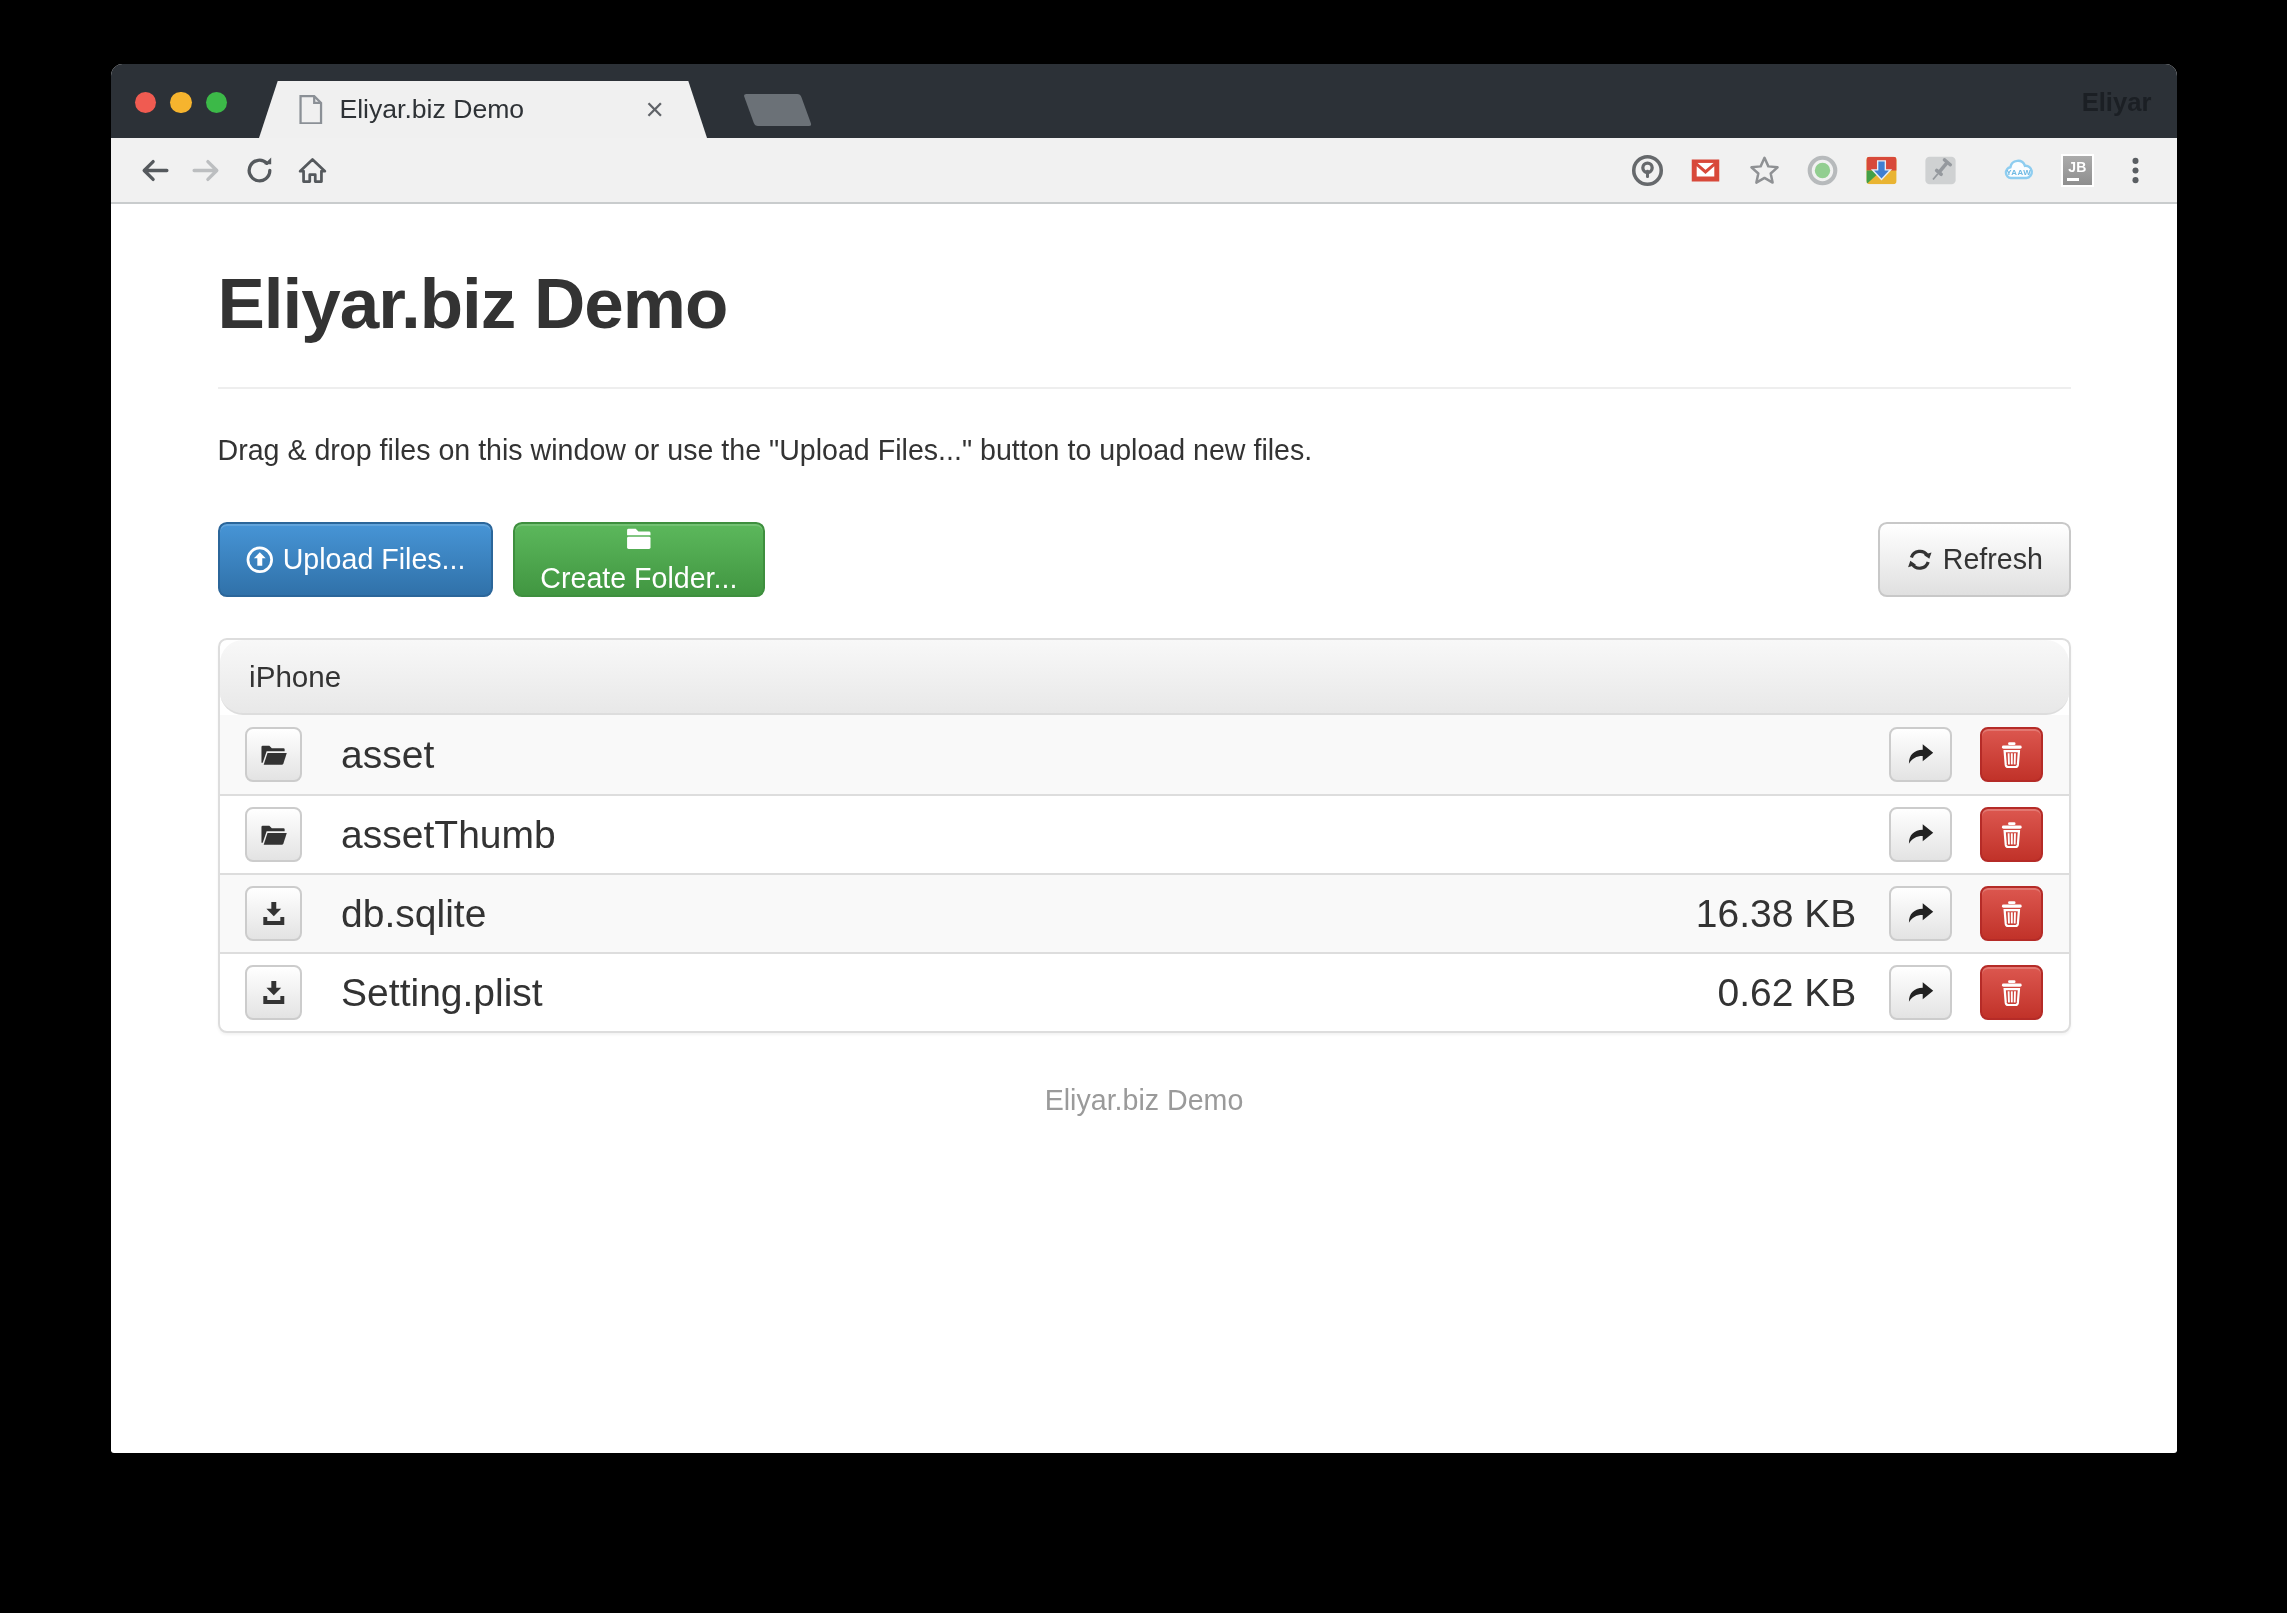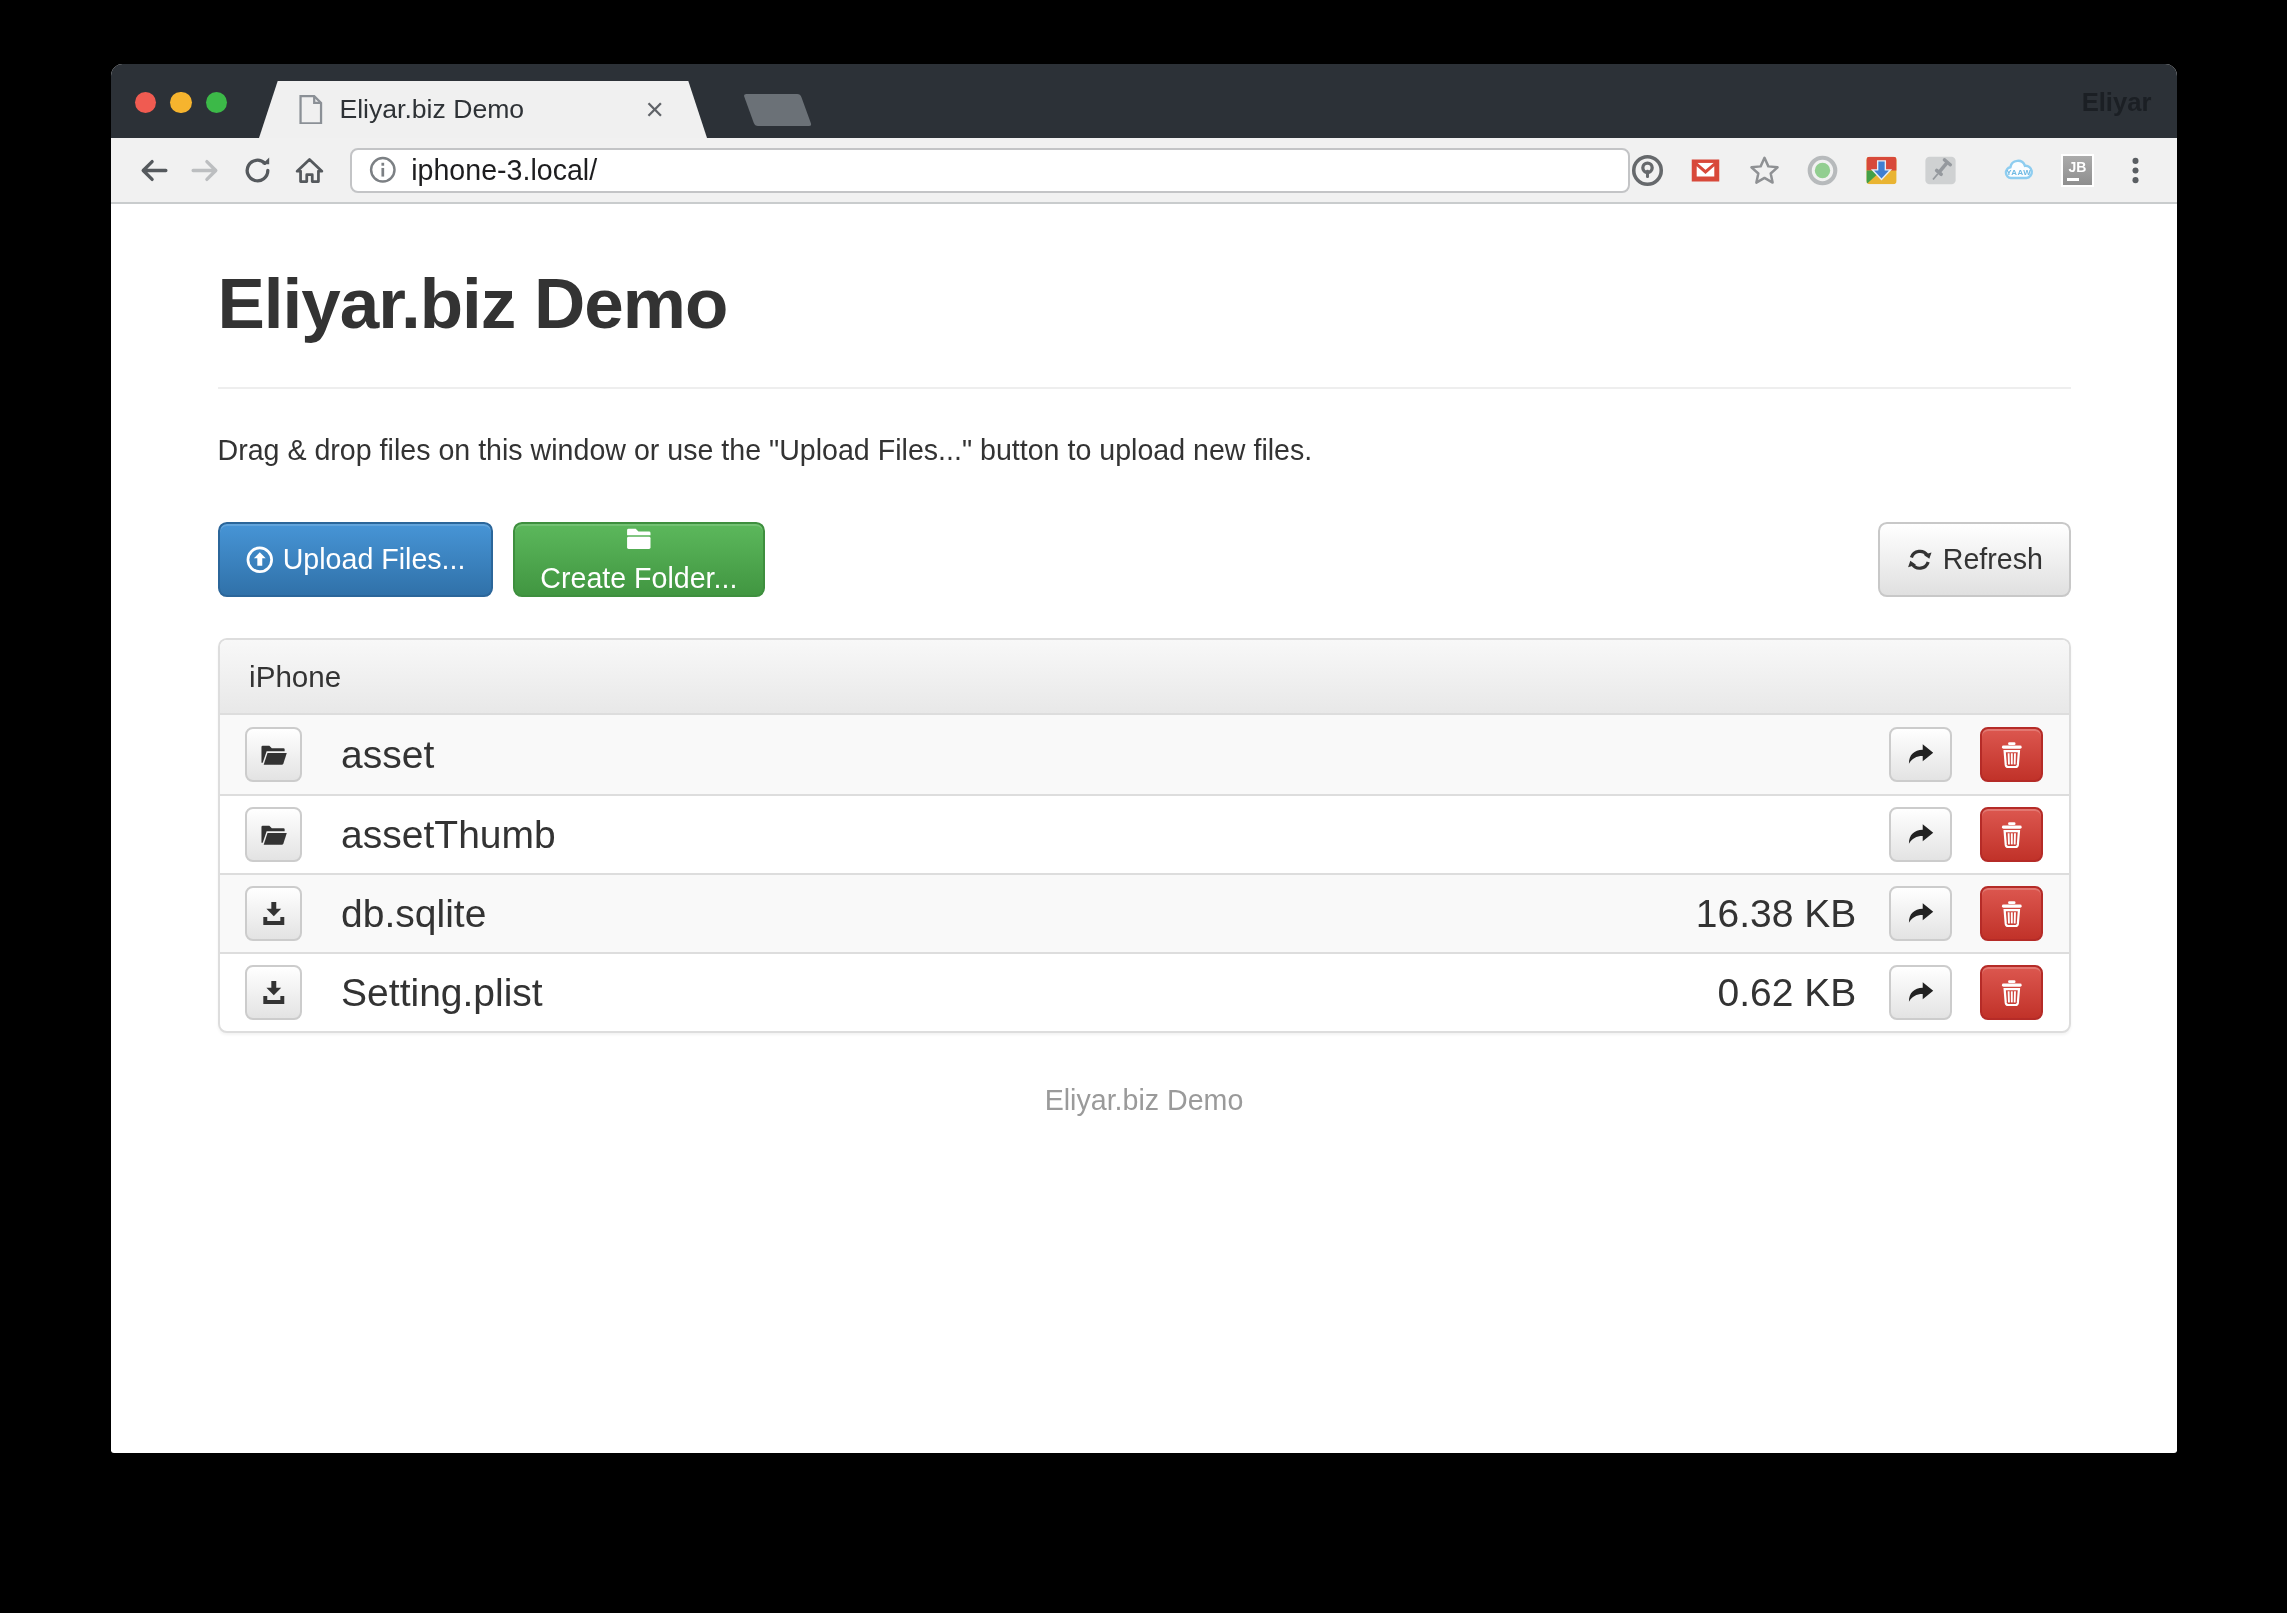--- a/index.html
+++ b/index.html
@@ -62,21 +62,21 @@
   .btn-success { background:linear-gradient(#5cb85c,#419641); border-color:#3e8f3e; color:#fff;
                  box-shadow:inset 0 2px 0 rgba(255,255,255,.15);flex-direction:column; }
   .btn-default { background:linear-gradient(#ffffff,#e0e0e0); border-color:#c8c8c8; color:#333;text-align:center; }
   .btn-refresh { margin-left:auto; }
   .btn-gap { margin-left:19.7px; }
 
   
   .panel { margin-top:41px; border:2px solid #ddd; border-radius:8.9px; background:#fff;
            box-shadow:0 2px 3px rgba(0,0,0,.05); overflow:hidden; }
   .panel-heading { height:75px; background:linear-gradient(#f8f8f8,#e8e8e8); border-bottom:2px solid #ddd;
-                   display:flex; align-items:center; padding:0 29.6px; font-size:29.6px; color:#333; }
+                   display:flex; align-items:center; padding:0 29.6px; font-size:29.6px; color:#333;border-radius:23px; }
   .row-item { height:79px; display:flex; align-items:center; padding:0 25.6px; font-size:39px; color:#333; }
   .row-item + .row-item { border-top:2px solid #ddd; }
   .row-item.striped { background:#f9f9f9; }
   .mini-btn { width:57px; height:55px; border:2px solid #ccc; border-radius:7.9px;
               background:linear-gradient(#fff,#e3e3e3); display:flex; align-items:center;
               justify-content:center; color:#333; cursor:pointer; }
   .mini-btn svg { width:29.6px; height:29.6px; }
   .fname { margin-left:39px; }
   .fsize { margin-left:auto; margin-right:33px; }
   .actions { display:flex; align-items:center; gap:27.6px; }
@@ -132,28 +132,20 @@
         <path d="M19.5 12 a7.5 7.5 0 1 1 -2.2 -5.3" fill="none" stroke="#55595d" stroke-width="2.4" stroke-linecap="round"></path>
         <path d="M20.5 2.5 v5 h-5 z" fill="#55595d"></path>
       </svg>
     </div>
     <div class="nav-btn">
       <svg viewBox="0 0 24 24">
         <path d="M12 4 L3 12.5 H5.5 V20 H10 v-5 h4 v5 H18.5 V12.5 H21 z" fill="none" stroke="#55595d" stroke-width="2" stroke-linejoin="round"></path>
       </svg>
     </div>
 
-    <div class="omnibox">
-      <svg viewBox="0 0 24 24">
-        <circle cx="12" cy="12" r="9.5" fill="none" stroke="#7c8084" stroke-width="2"></circle>
-        <rect x="10.9" y="10.5" width="2.2" height="7" fill="#7c8084"></rect>
-        <rect x="10.9" y="6.3" width="2.2" height="2.4" fill="#7c8084"></rect>
-      </svg>
-      <span class="url-text">iphone-3.local/</span>
-    </div>
 
     <div class="ext-area">
       <div class="ext-icon">
         <svg viewBox="0 0 24 24">
           <circle cx="12" cy="12" r="10" fill="none" stroke="#66696c" stroke-width="2.6"></circle>
           <circle cx="12" cy="10" r="3.4" fill="none" stroke="#66696c" stroke-width="2.4"></circle>
           <rect x="10.9" y="11.5" width="2.2" height="6" rx="1" fill="#66696c"></rect>
         </svg>
       </div>
       <div class="ext-icon">

